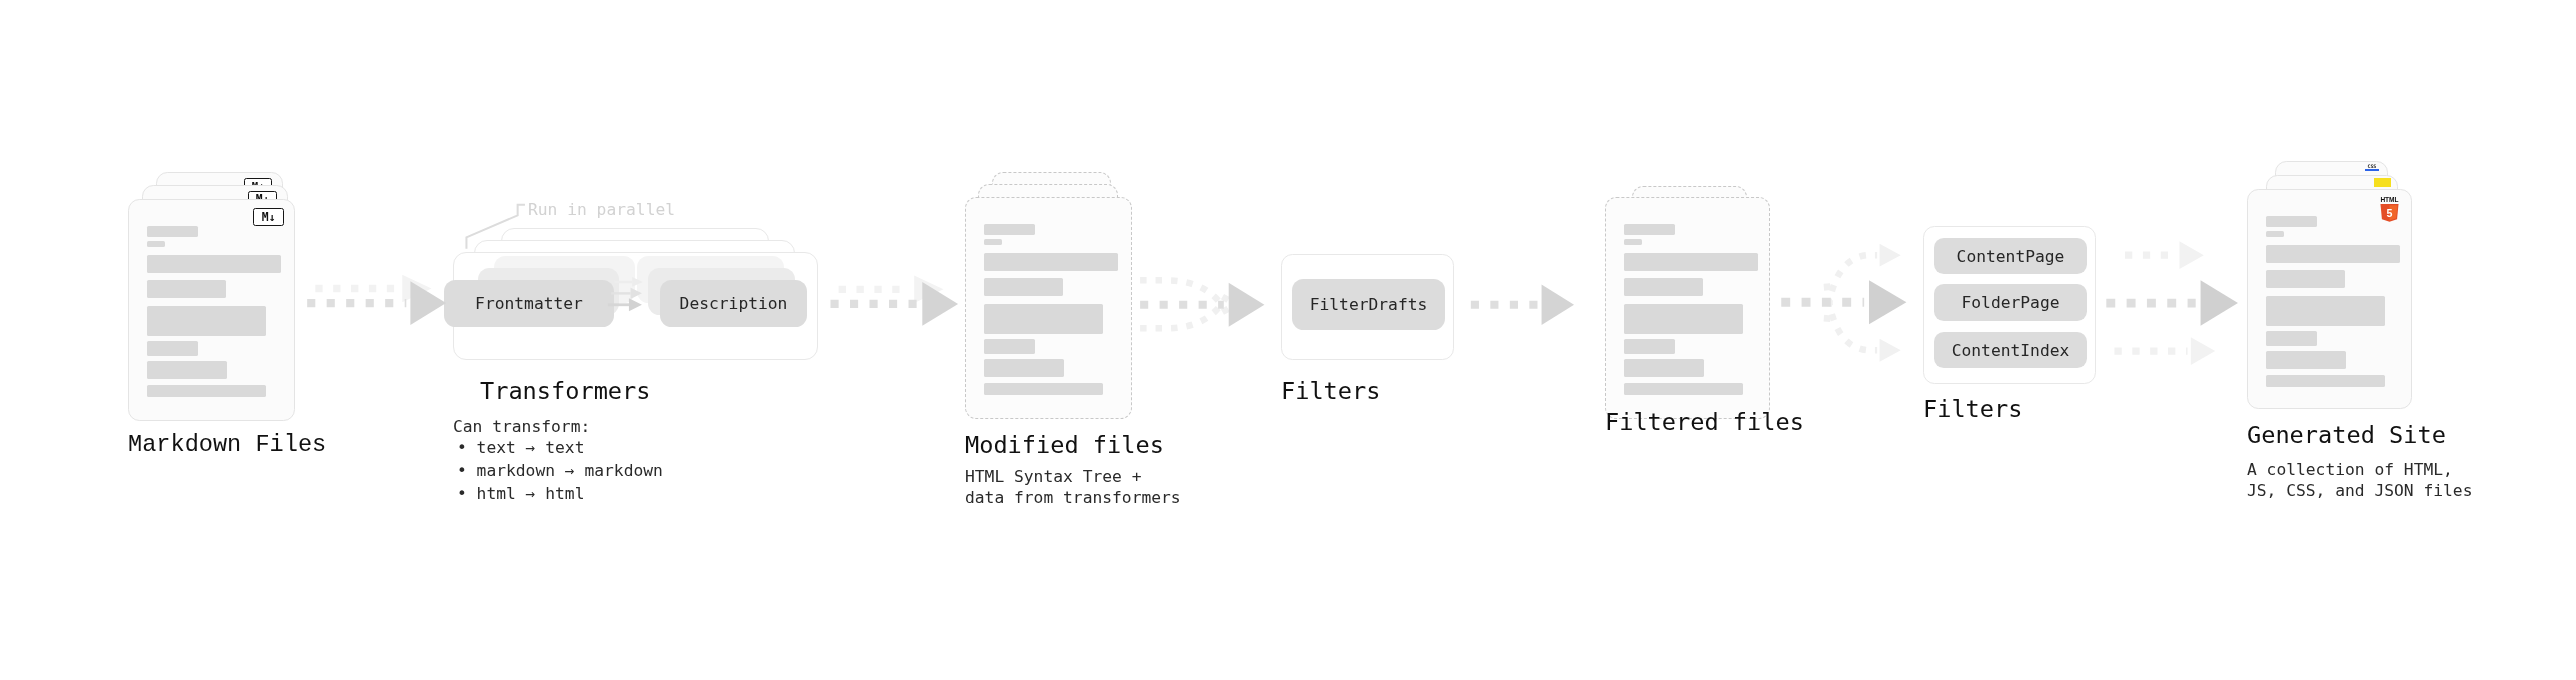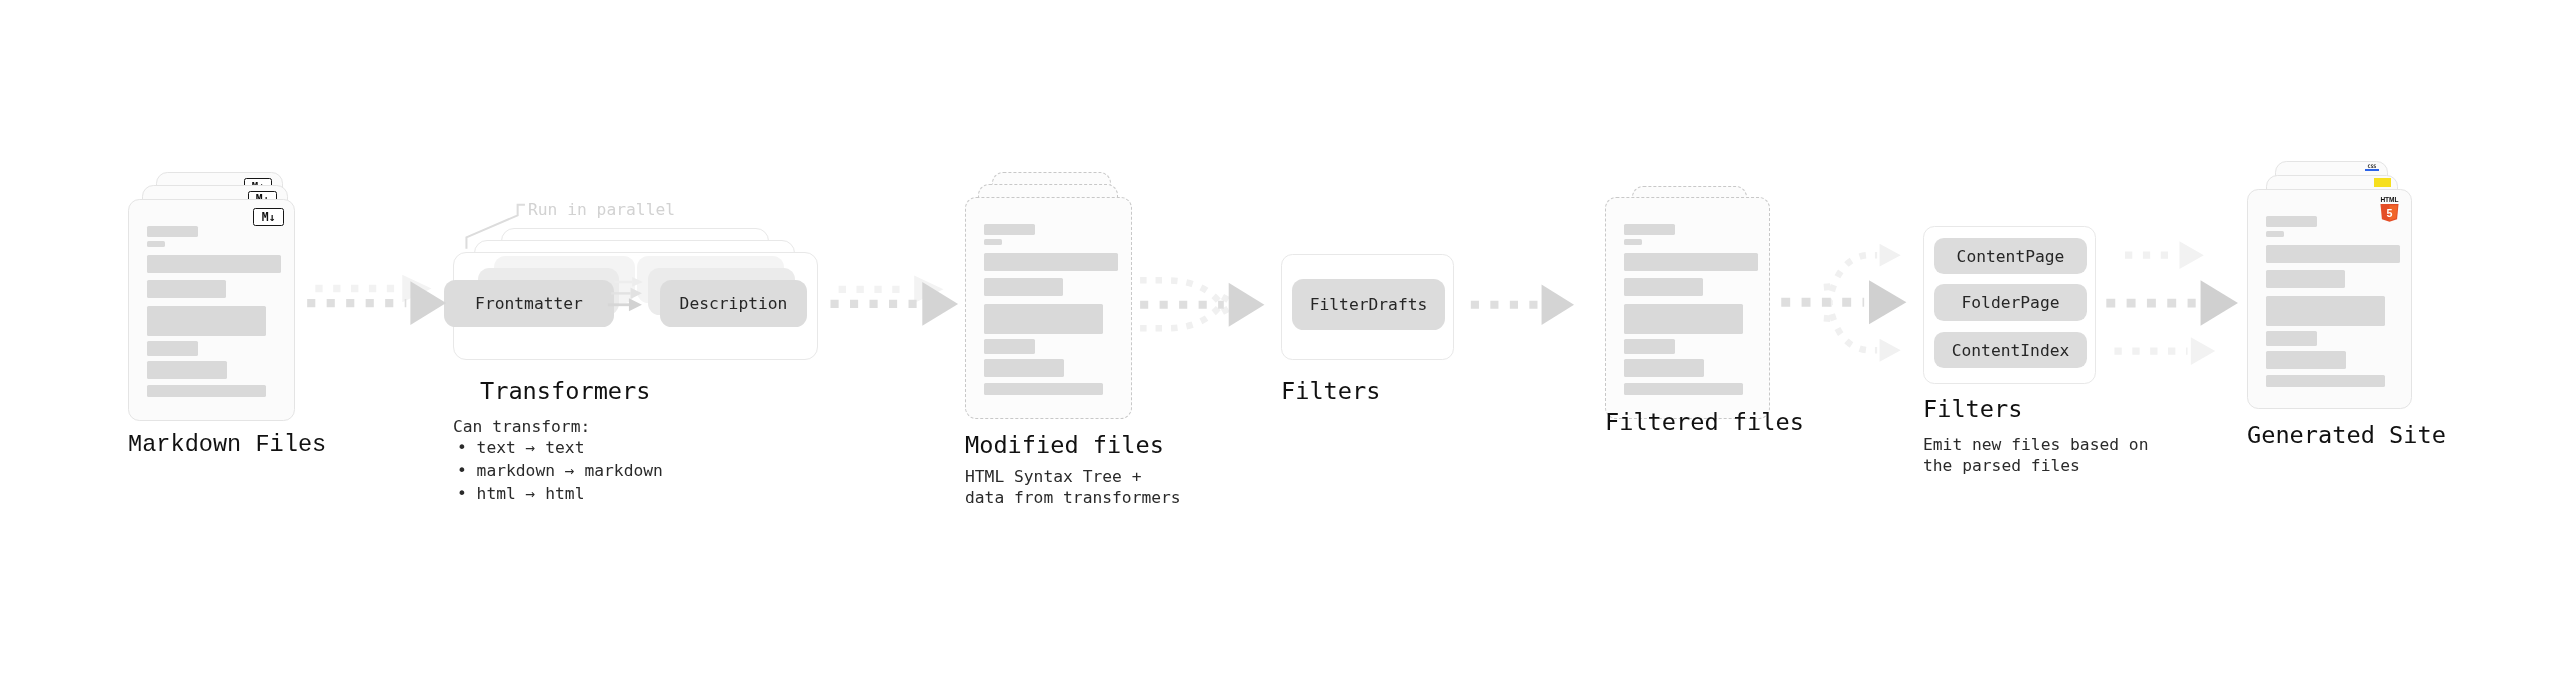--- a/index.html
+++ b/index.html
@@ -117,22 +117,20 @@
         <div class="bar" style="width: 119px; height: 12.2px; top: 185px;"></div>
       </div>
   </div>
   <div class="node-title" style="left:1605px;top:408px;">Filtered files</div>
 
   <div class="frame" style="left:1923px;top:226px;width:173px;height:158px;border-radius:11.4px;"></div>
   <div class="pill" style="left:1934px;top:238px;width:153px;height:36px;border-radius:9.8px;">ContentPage</div>
   <div class="pill" style="left:1934px;top:284px;width:153px;height:37px;border-radius:9.8px;">FolderPage</div>
   <div class="pill" style="left:1934px;top:332px;width:153px;height:36px;border-radius:9.8px;">ContentIndex</div>
   <div class="node-title" style="left:1923px;top:395px;">Filters</div>
-  <div class="node-desc" style="left:1923px;top:434px;">Emit new files based on
-the parsed files</div>
 
   <div class="file-card" style="left:2275px;top:161px;width:113px;height:222px;">
     <div class="css-badge"><span>CSS</span></div>
   </div>
   <div class="file-card" style="left:2266px;top:175px;width:132px;height:222px;">
     <div class="js-badge"></div>
   </div>
   <div class="file-card" style="left:2247px;top:189px;width:165px;height:220px;">
     <div class="html5-wrap">
       <svg width="23" height="28" viewBox="0 0 28 34">
@@ -147,20 +145,22 @@
         <div class="bar" style="width: 18px; height: 5.7px; top: 41px;"></div>
         <div class="bar" style="width: 134px; height: 18px; top: 55px;"></div>
         <div class="bar" style="width: 79px; height: 18px; top: 80px;"></div>
         <div class="bar" style="width: 119px; height: 30px; top: 106px;"></div>
         <div class="bar" style="width: 51px; height: 14.6px; top: 141px;"></div>
         <div class="bar" style="width: 80px; height: 18px; top: 161px;"></div>
         <div class="bar" style="width: 119px; height: 12.2px; top: 185px;"></div>
       </div>
   </div>
   <div class="node-title" style="left:2247px;top:421px;">Generated Site</div>
+  <div class="node-desc" style="left:2247px;top:459px;">A collection of HTML,
+JS, CSS, and JSON files</div>
 
   <svg class="overlay" width="2576" height="681" viewBox="0 0 3170 838">
 
     <path d="M646,252 h-9 v13 l-63,27 v14" stroke="#dcdcdc" stroke-width="2.5" fill="none"></path>
 
     <g>
       <line x1="388" y1="355" x2="490" y2="355" stroke="#f2f2f2" stroke-width="9" stroke-dasharray="9 13"></line>
       <polygon points="495,338 531,355 495,372" fill="#f3f3f3"></polygon>
       <line x1="378" y1="373" x2="500" y2="373" stroke="#dedede" stroke-width="10" stroke-dasharray="10 14"></line>
       <polygon points="505,346 549,373 505,400" fill="#d4d4d4"></polygon>

